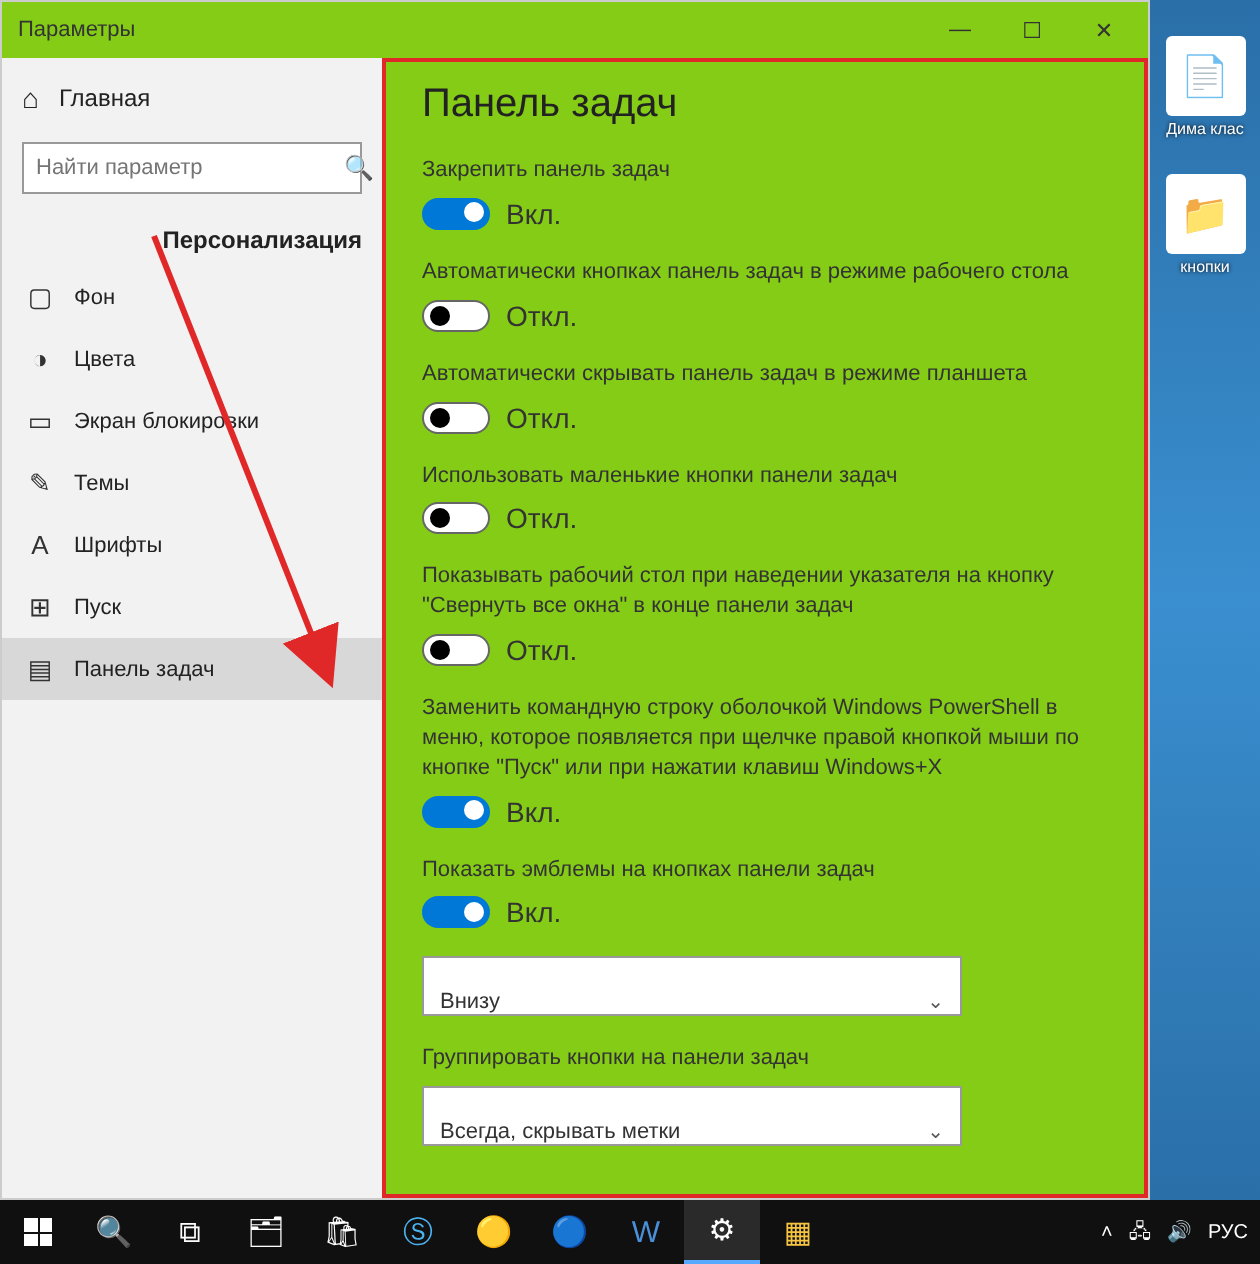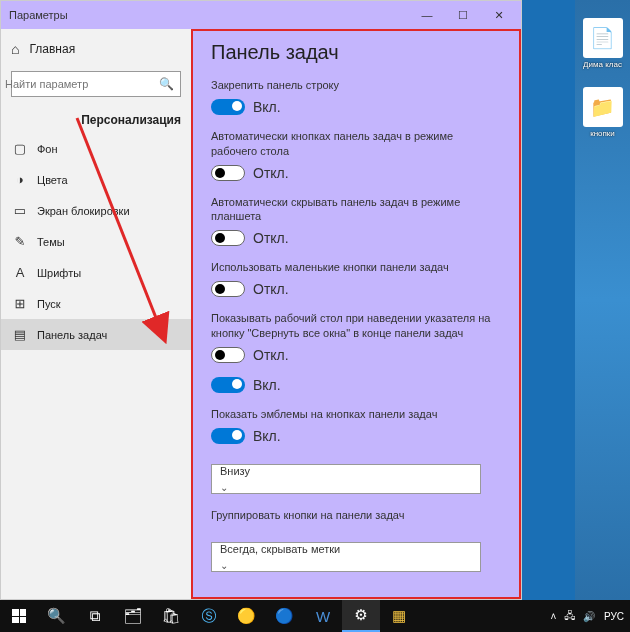--- a/index.html
+++ b/index.html
@@ -19,22 +19,22 @@
   .desk-icon {
     width: 40px; height: 40px; margin: 8px auto 2px;
     background: #fff; border-radius: 3px;
     display: flex; align-items: center; justify-content: center;
     font-size: 20px;
   }
   .desk-label { color: #fff; font-size: 8px; text-align: center; text-shadow: 0 0 2px #000; }
   
   .settings-window {
     position: absolute; left: 0; top: 0;
-    width: 522px; height: 600px;
-    background: #c4b5fd;
+    width: 575px; height: 600px;
+    background: #84cc16;
     display: flex; flex-direction: column;
     border: 1px solid #ccc;
   }
   .titlebar {
     height: 28px; display: flex; align-items: center;
     padding: 0 4px;
     color: #333;
   }
   .titlebar .title { font-size: 11px; margin-left: 4px; flex: 1; }
   .winbtn { width: 36px; height: 24px; display: flex; align-items: center; justify-content: center; font-size: 11px; }
@@ -46,21 +46,21 @@
     padding-top: 4px;
   }
   .home-row {
     display: flex; align-items: center;
     padding: 8px 10px; font-size: 12px; color: #222;
   }
   .home-row .icon { margin-right: 10px; font-size: 14px; }
   .searchbox {
     margin: 6px 10px; height: 26px;
     border: 1px solid #999; background: #fff;
-    display: flex; align-items: center; justify-content: flex-end;
+    display: flex; align-items: center;
   }
   .searchbox input {
     flex: 1; border: none; outline: none;
     font-size: 11px; padding: 0 6px; background: transparent;
   }
   .searchbox .sicon { padding: 0 6px; color: #666; font-size: 12px; }
   .category {
     font-size: 12px; font-weight: 600; color: #222;
     padding: 10px 10px 6px;
     text-align: right;
@@ -93,23 +93,23 @@
   .toggle .knob {
     width: 10px; height: 10px; border-radius: 50%;
     position: absolute; top: 2.5px;
   }
   .toggle.on .knob { background: #fff; right: 3px; }
   .toggle.off .knob { background: #000; left: 2.5px; top: 2px; }
   .toggle-state { font-size: 14px; color: #333; }
   .dropdown {
     width: 270px; height: 30px;
     border: 1px solid #999; background: #fff;
-    display: flex; align-items: flex-start; justify-content: space-between;
+    display: flex; align-items: flex-end; justify-content: space-between;
     padding: 0 8px; font-size: 11px; color: #333;
-    cursor: pointer; margin-top: 20px; flex-direction: column;
+    cursor: pointer; margin-top: 0;
   }
   .dropdown .chev { font-size: 10px; color: #555; }
   
   .arrow {
     position: absolute; left: 62px; top: 108px;
     width: 120px; height: 240px; pointer-events: none; z-index: 200;
   }
   
   .taskbar {
     position: absolute; left: 0; bottom: 0;
@@ -200,21 +200,21 @@
       <div class="nav-item selected">
         <span class="icon">▤</span>
         <span>Панель задач</span>
       </div>
     </div>
 
     <div class="content">
       <h1>Панель задач</h1>
 
       <div class="setting-block">
-        <div class="setting-label">Закрепить панель строку</div>
+        <div class="setting-label">Закрепить панель задач</div>
         <div class="toggle-row">
           <div class="toggle on">
               <div class="knob"></div>
             </div>
           <span class="toggle-state">Вкл.</span>
         </div>
       </div>
 
       <div class="setting-block">
         <div class="setting-label">Автоматически кнопках панель задач в режиме рабочего стола</div>
@@ -250,20 +250,21 @@
         <div class="setting-label">Показывать рабочий стол при наведении указателя на кнопку "Свернуть все окна" в конце панели задач</div>
         <div class="toggle-row">
           <div class="toggle off">
               <div class="knob"></div>
             </div>
           <span class="toggle-state">Откл.</span>
         </div>
       </div>
 
       <div class="setting-block">
+        <div class="setting-label">Заменить командную строку оболочкой Windows PowerShell в меню, которое появляется при щелчке правой кнопкой мыши по кнопке "Пуск" или при нажатии клавиш Windows+X</div>
         <div class="toggle-row">
           <div class="toggle on">
               <div class="knob"></div>
             </div>
           <span class="toggle-state">Вкл.</span>
         </div>
       </div>
 
       <div class="setting-block">
         <div class="setting-label">Показать эмблемы на кнопках панели задач</div>

